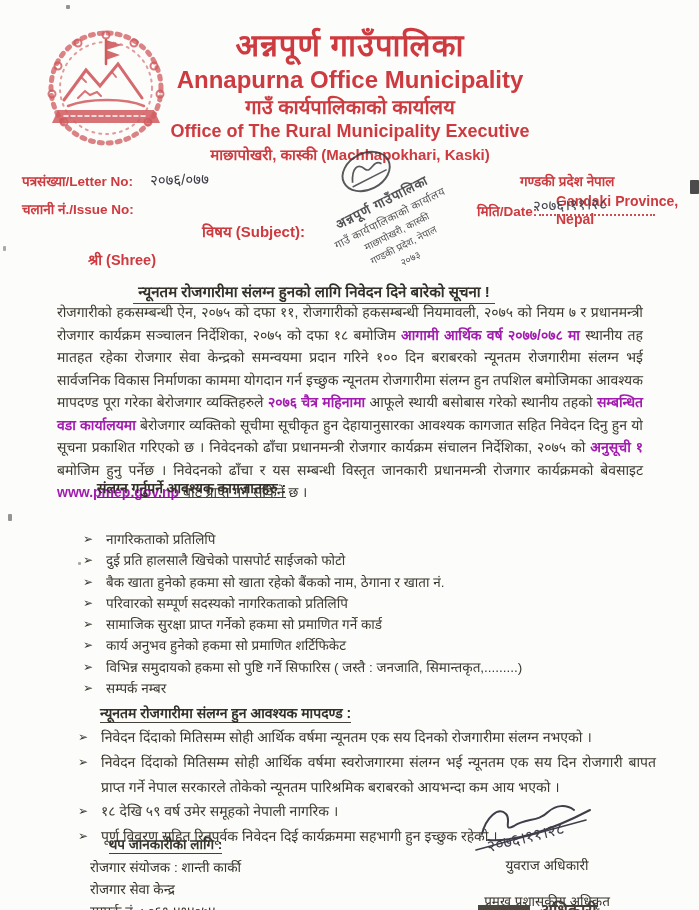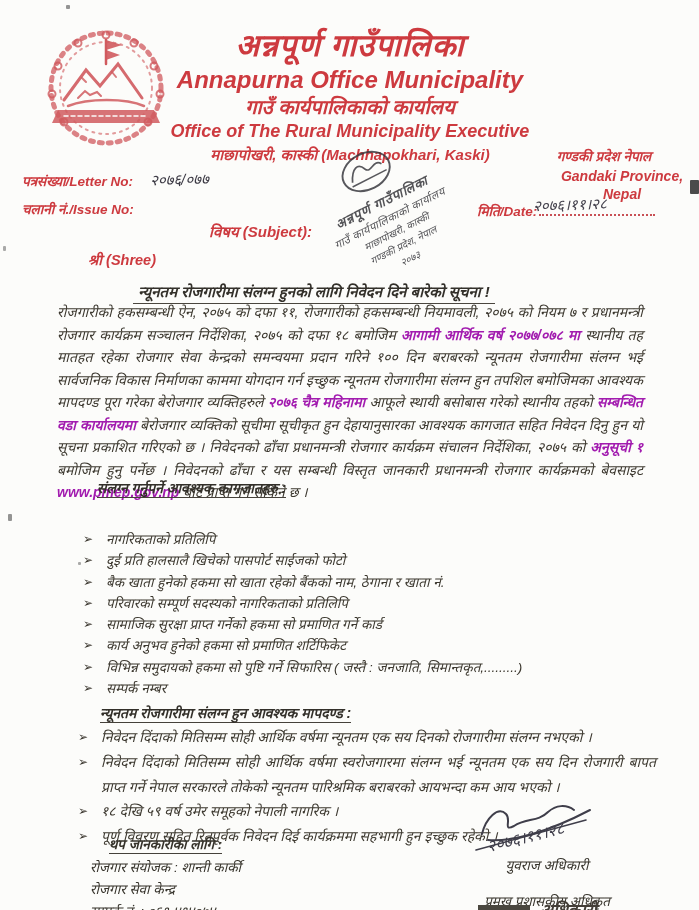--- a/index.html
+++ b/index.html
@@ -1,45 +1,44 @@
 <!DOCTYPE html>
 <html><head>
 <meta charset="utf-8">
 <style>
   html,body{margin:0;padding:0;background:#9a9a9a;}
   .page{
     position:relative;width:699px;height:910px;margin:0 auto;
     background:#fcfcfa;overflow:hidden;
     font-family:"Liberation Sans","DejaVu Sans",sans-serif;
     color:#3c382f;
-    font-style:italic;
   }
   :root{--red:#cd3a3f;--ink:#3c382f;--dark:#33302a;}
 
   
   .logo{position:absolute;left:44px;top:26px;width:124px;height:128px;}
   .hdr{position:absolute;left:130px;top:28px;width:440px;text-align:center;color:var(--red);}
   .hdr .np-title{font-size:31px;font-weight:700;letter-spacing:1px;line-height:36px;}
   .hdr .en-title{font-size:24px;font-weight:700;line-height:28px;margin-top:2px;}
   .hdr .np-office{font-size:20px;font-weight:700;line-height:24px;margin-top:1px;}
   .hdr .en-office{font-size:18px;font-weight:600;line-height:22px;margin-top:1px;}
   .hdr .address{font-size:15px;font-weight:700;line-height:19px;margin-top:3px;}
-  .province{position:absolute;left:520px;top:148px;width:168px;text-align:center;color:var(--red);font-weight:700;}
+  .province{position:absolute;left:520px;top:173px;width:168px;color:var(--red);font-weight:700;}
   .province .np{font-size:13.5px;line-height:17px;}
   .province .en{font-size:14px;line-height:18px;margin-top:2px;margin-left:36px;}
 
   
   .meta-label{color:var(--red);font-weight:700;font-size:13.5px;}
   .m-letter{position:absolute;left:22px;top:172px;}
   .m-letter .hand{position:absolute;left:128px;top:-4px;width:120px;font-size:15px;color:#3d3b45;transform:rotate(-1.5deg);white-space:nowrap;}
   .m-issue{position:absolute;left:22px;top:200px;}
   .m-date{position:absolute;left:477px;top:202px;white-space:nowrap;}
   .m-date .leader{display:inline-block;width:116px;border-bottom:2px dotted #c85055;height:12px;margin-left:2px;}
   .m-date .hand{position:absolute;left:56px;top:-8px;font-size:15px;color:#45434e;transform:rotate(-2deg);white-space:nowrap;}
-  .subject{position:absolute;left:209px;top:221px;font-size:15px;font-weight:700;color:var(--red);}
+  .subject{position:absolute;left:202px;top:221px;font-size:15px;font-weight:700;color:var(--red);}
   .shree{position:absolute;left:88px;top:249px;font-size:14.5px;font-weight:600;color:var(--red);}
 
   
   .stamp{position:absolute;left:292px;top:146px;width:186px;text-align:center;
          transform:rotate(-27deg);color:#2f2f34;opacity:.82;}
   .stamp .s1{font-size:13px;font-weight:700;letter-spacing:1px;}
   .stamp .s2{font-size:11px;letter-spacing:.5px;margin-top:1px;}
   .stamp .s3,.stamp .s4{font-size:10px;margin-top:1px;}
   .stamp .s5{font-size:10px;margin-top:1px;}
 

